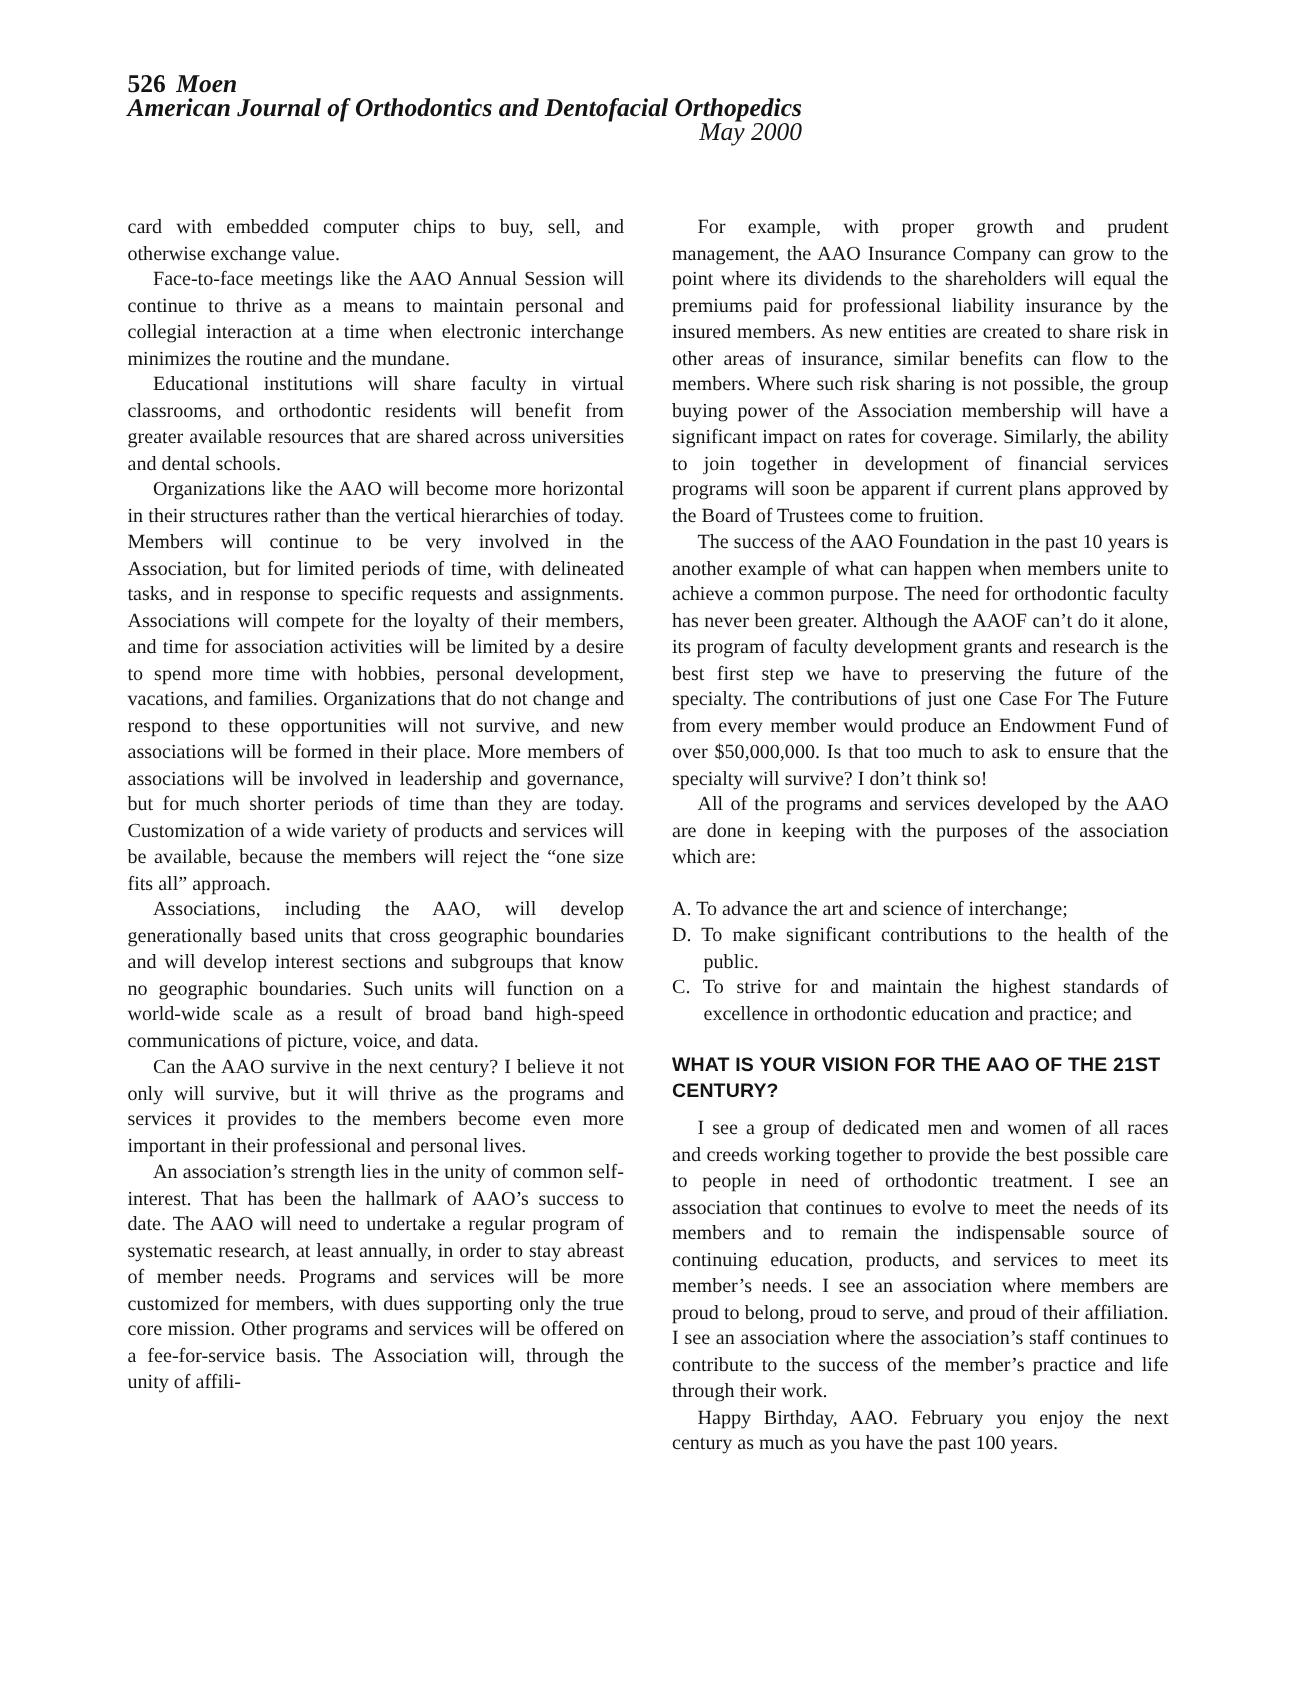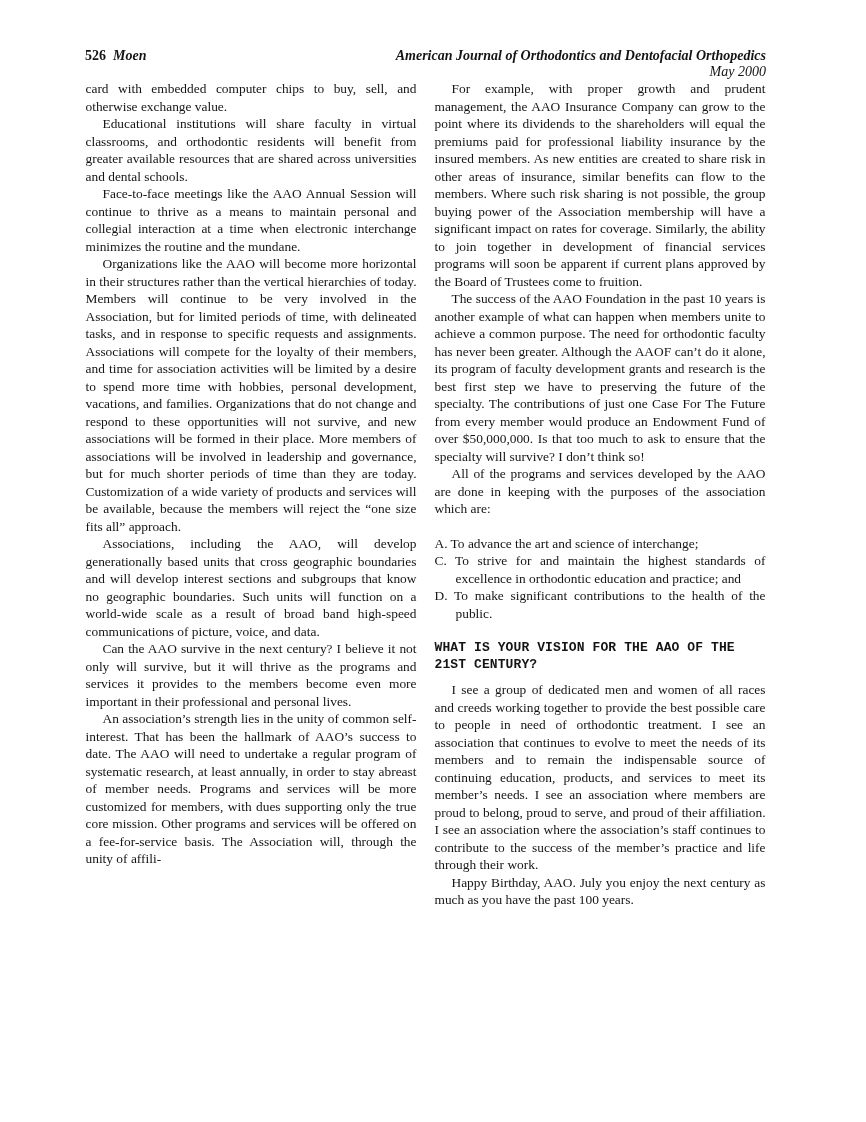--- a/index.html
+++ b/index.html
@@ -18,44 +18,45 @@
     width: 866px;
     height: 1122px;
     padding: 48px 100px 0 85px;
     background: #ffffff;
     overflow: hidden;
   }
   .page-header {
     display: flex;
     justify-content: space-between;
     align-items: flex-start;
-    font-size: 14px;
+    font-size: 17px;
     line-height: 16px;
+    flex-direction: column;
   }
   .header-left { white-space: nowrap; }
   .page-num {
     font-weight: bold;
     margin-right: 7px;
   }
   .author {
     font-weight: bold;
     font-style: italic;
   }
   .header-right {
     text-align: right;
     font-style: italic;
     font-weight: bold;
     line-height: 16px;
   }
   .header-right .journal { font-weight: bold; }
   .header-right .issue { font-weight: normal; }
   .columns {
     display: flex;
-    gap: 18px;
-    justify-content: center;
+    gap: 32px;
+    margin-top: 46px;
   }
   .col {
     width: 331px;
     flex: 0 0 331px;
     font-size: 13.4px;
     line-height: 17.5px;
     text-align: justify;
   }
   .col p {
     margin: 0;
@@ -68,21 +69,21 @@
     list-style: none;
     margin: 17px 0 0 0;
     padding: 0;
   }
   .purpose-list li {
     padding-left: 21px;
     text-indent: -21px;
     text-align: justify;
   }
   .section-heading {
-    font-family: Liberation Mono, monospace;
+    font-family: Liberation Sans, sans-serif;
     font-size: 13px;
     font-weight: bold;
     line-height: 17px;
     text-align: left;
     margin: 17px 0 8px 0;
     letter-spacing: 0.1px;
   }
 </style>
 </head>
 <body>
@@ -96,40 +97,40 @@
     <div class="header-right">
       <div class="journal">American Journal of Orthodontics and Dentofacial Orthopedics</div>
       <div class="issue">May 2000</div>
     </div>
   </header>
 
   <main class="columns">
 
     <div class="col">
       <p class="cont">card with embedded computer chips to buy, sell, and otherwise exchange value.</p>
+      <p>Face-to-face meetings like the AAO Annual Session will continue to thrive as a means to maintain personal and collegial interaction at a time when electronic interchange minimizes the routine and the mundane.</p>
       <p>Educational institutions will share faculty in virtual classrooms, and orthodontic residents will benefit from greater available resources that are shared across universities and dental schools.</p>
-      <p>Face-to-face meetings like the AAO Annual Session will continue to thrive as a means to maintain personal and collegial interaction at a time when electronic interchange minimizes the routine and the mundane.</p>
       <p>Organizations like the AAO will become more horizontal in their structures rather than the vertical hierarchies of today. Members will continue to be very involved in the Association, but for limited periods of time, with delineated tasks, and in response to specific requests and assignments. Associations will compete for the loyalty of their members, and time for association activities will be limited by a desire to spend more time with hobbies, personal development, vacations, and families. Organizations that do not change and respond to these opportunities will not survive, and new associations will be formed in their place. More members of associations will be involved in leadership and governance, but for much shorter periods of time than they are today. Customization of a wide variety of products and services will be available, because the members will reject the “one size fits all” approach.</p>
       <p>Associations, including the AAO, will develop generationally based units that cross geographic boundaries and will develop interest sections and subgroups that know no geographic boundaries. Such units will function on a world-wide scale as a result of broad band high-speed communications of picture, voice, and data.</p>
       <p>Can the AAO survive in the next century? I believe it not only will survive, but it will thrive as the programs and services it provides to the members become even more important in their professional and personal lives.</p>
       <p>An association’s strength lies in the unity of common self-interest. That has been the hallmark of AAO’s success to date. The AAO will need to undertake a regular program of systematic research, at least annually, in order to stay abreast of member needs. Programs and services will be more customized for members, with dues supporting only the true core mission. Other programs and services will be offered on a fee-for-service basis. The Association will, through the unity of affili-</p>
     </div>
 
     <div class="col">
       <p>For example, with proper growth and prudent management, the AAO Insurance Company can grow to the point where its dividends to the shareholders will equal the premiums paid for professional liability insurance by the insured members. As new entities are created to share risk in other areas of insurance, similar benefits can flow to the members. Where such risk sharing is not possible, the group buying power of the Association membership will have a significant impact on rates for coverage. Similarly, the ability to join together in development of financial services programs will soon be apparent if current plans approved by the Board of Trustees come to fruition.</p>
       <p>The success of the AAO Foundation in the past 10 years is another example of what can happen when members unite to achieve a common purpose. The need for orthodontic faculty has never been greater. Although the AAOF can’t do it alone, its program of faculty development grants and research is the best first step we have to preserving the future of the specialty. The contributions of just one Case For The Future from every member would produce an Endowment Fund of over $50,000,000. Is that too much to ask to ensure that the specialty will survive? I don’t think so!</p>
       <p>All of the programs and services developed by the AAO are done in keeping with the purposes of the association which are:</p>
 
       <ul class="purpose-list">
         <li>A. To advance the art and science of interchange;</li>
+        <li>D. To make significant contributions to the health of the public.</li>
         <li>C. To strive for and maintain the highest standards of excellence in orthodontic education and practice; and</li>
-        <li>D. To make significant contributions to the health of the public.</li>
       </ul>
 
       <h2 class="section-heading">WHAT IS YOUR VISION FOR THE AAO OF THE 21ST CENTURY?</h2>
 
       <p>I see a group of dedicated men and women of all races and creeds working together to provide the best possible care to people in need of orthodontic treatment. I see an association that continues to evolve to meet the needs of its members and to remain the indispensable source of continuing education, products, and services to meet its member’s needs. I see an association where members are proud to belong, proud to serve, and proud of their affiliation. I see an association where the association’s staff continues to contribute to the success of the member’s practice and life through their work.</p>
-      <p>Happy Birthday, AAO. July you enjoy the next century as much as you have the past 100 years.</p>
+      <p>Happy Birthday, AAO. February you enjoy the next century as much as you have the past 100 years.</p>
     </div>
 
   </main>
 
 </div>
 
 </body></html>

